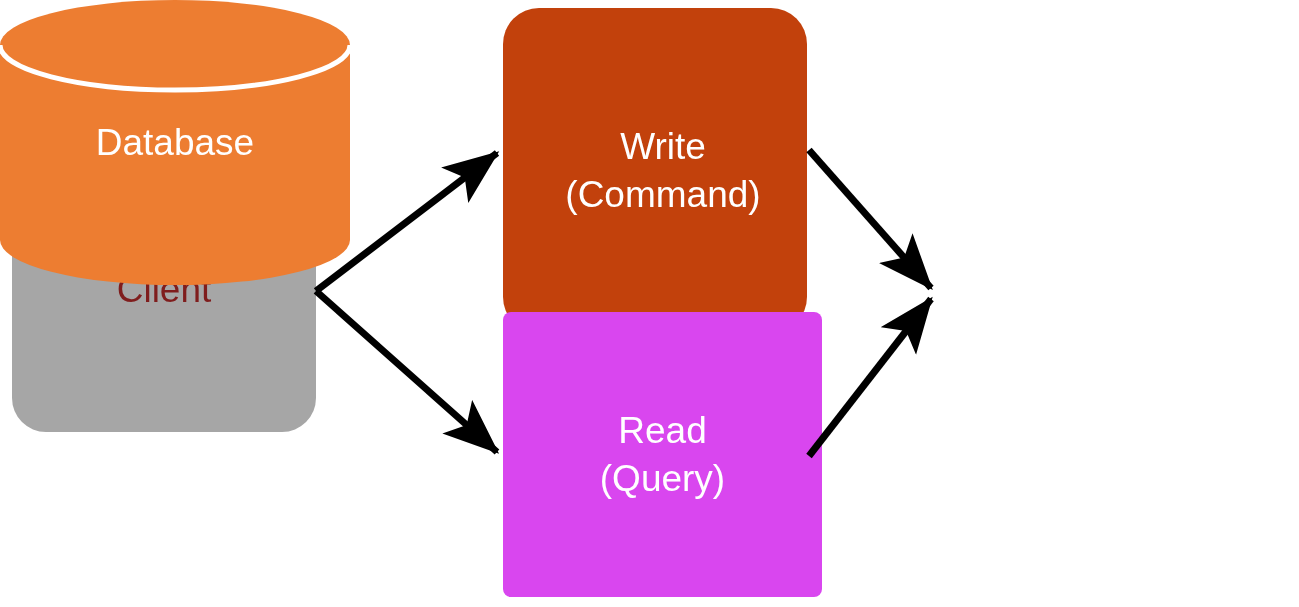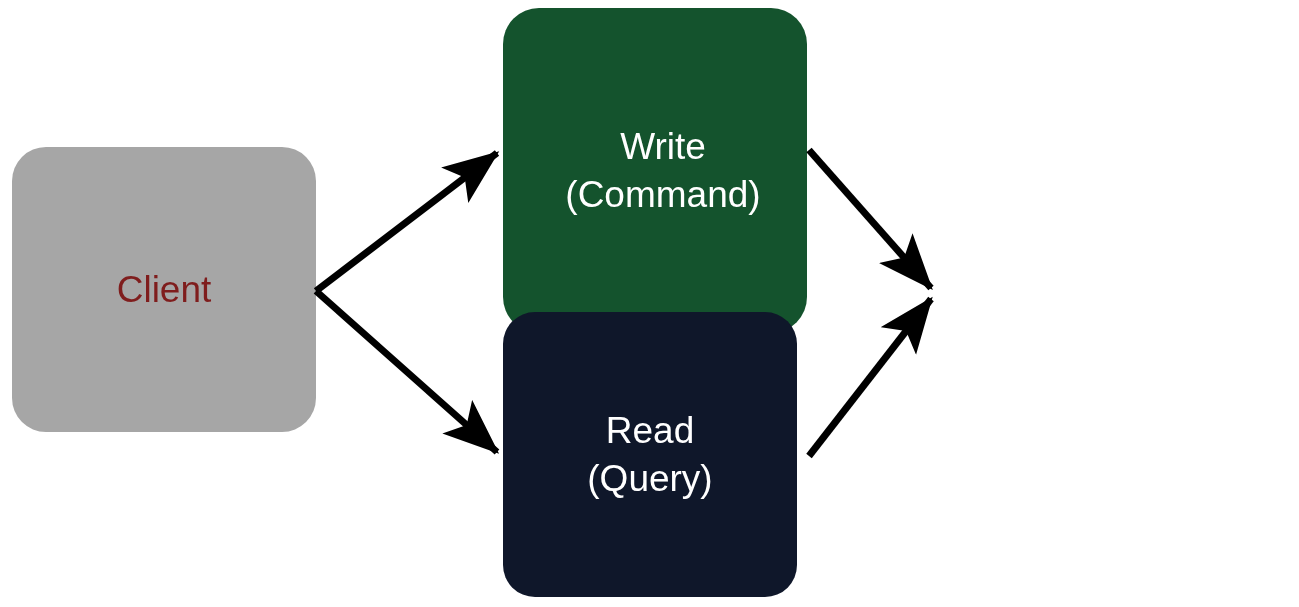--- a/index.html
+++ b/index.html
@@ -36,33 +36,33 @@
     background: #A6A6A6;
     border-radius: 34px;
     color: #7f1d1d;
     font-size: 37px;
   }
   #node-write {
     left: 503px;
     top: 8px;
     width: 304px;
     height: 325px;
-    background: #14532d;
+    background: #c2410c;
     border-radius: 36px;
     color: #ffffff;
     font-size: 37px;
     padding-left: 16px;
   }
   #node-read {
     left: 503px;
     top: 312px;
-    width: 294px;
+    width: 319px;
     height: 285px;
-    background: #0f172a;
-    border-radius: 32px;
+    background: #d946ef;
+    border-radius: 8px;
     color: #ffffff;
     font-size: 37px;
   }
   #node-database {
     left: 935px;
     top: 155px;
     width: 350px;
     height: 285px;
   }
   #database-label {
@@ -130,14 +130,24 @@
   <div class="node" id="node-write">
     <span>Write
 (Command)</span>
   </div>
 
   <div class="node" id="node-read">
     <span>Read
 (Query)</span>
   </div>
 
+  <div id="node-database">
+    <svg class="cyl-svg" width="350" height="285" viewBox="0 0 350 285" xmlns="http://www.w3.org/2000/svg">
+      <path d="M0,45 L0,240 A175,45 0 0 0 350,240 L350,45 Z" fill="#ED7D31"></path>
+      <ellipse cx="175" cy="45" rx="175" ry="45" fill="#ED7D31"></ellipse>
+      <path d="M0,45 A175,45 0 0 0 350,45" fill="none" stroke="#ffffff" stroke-width="5"></path>
+    </svg>
+    <div id="database-label">
+      <span>Database</span>
+    </div>
+  </div>
 
 </div>
 
 </body></html>

